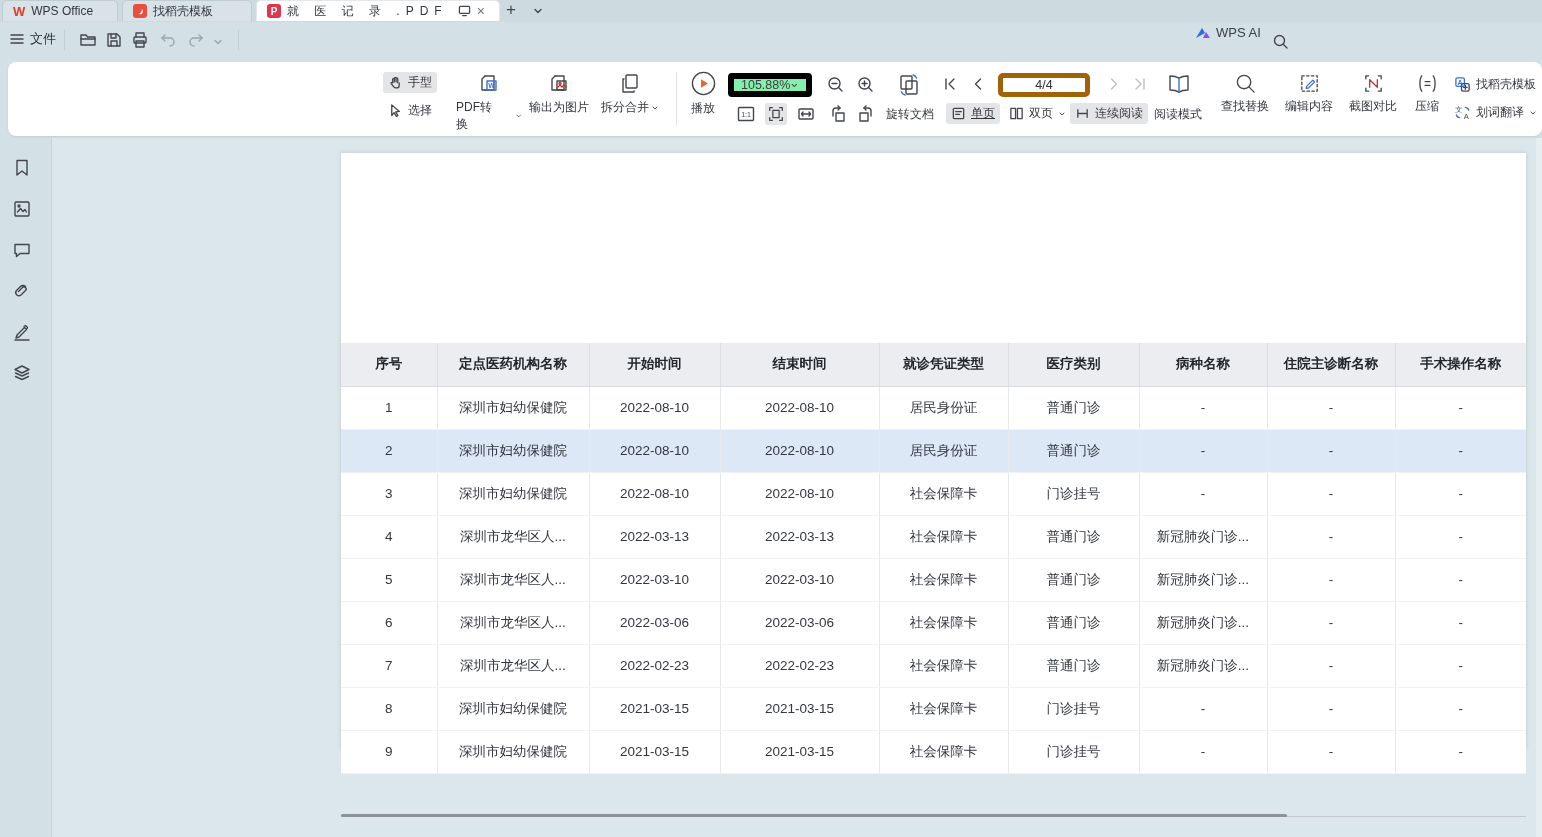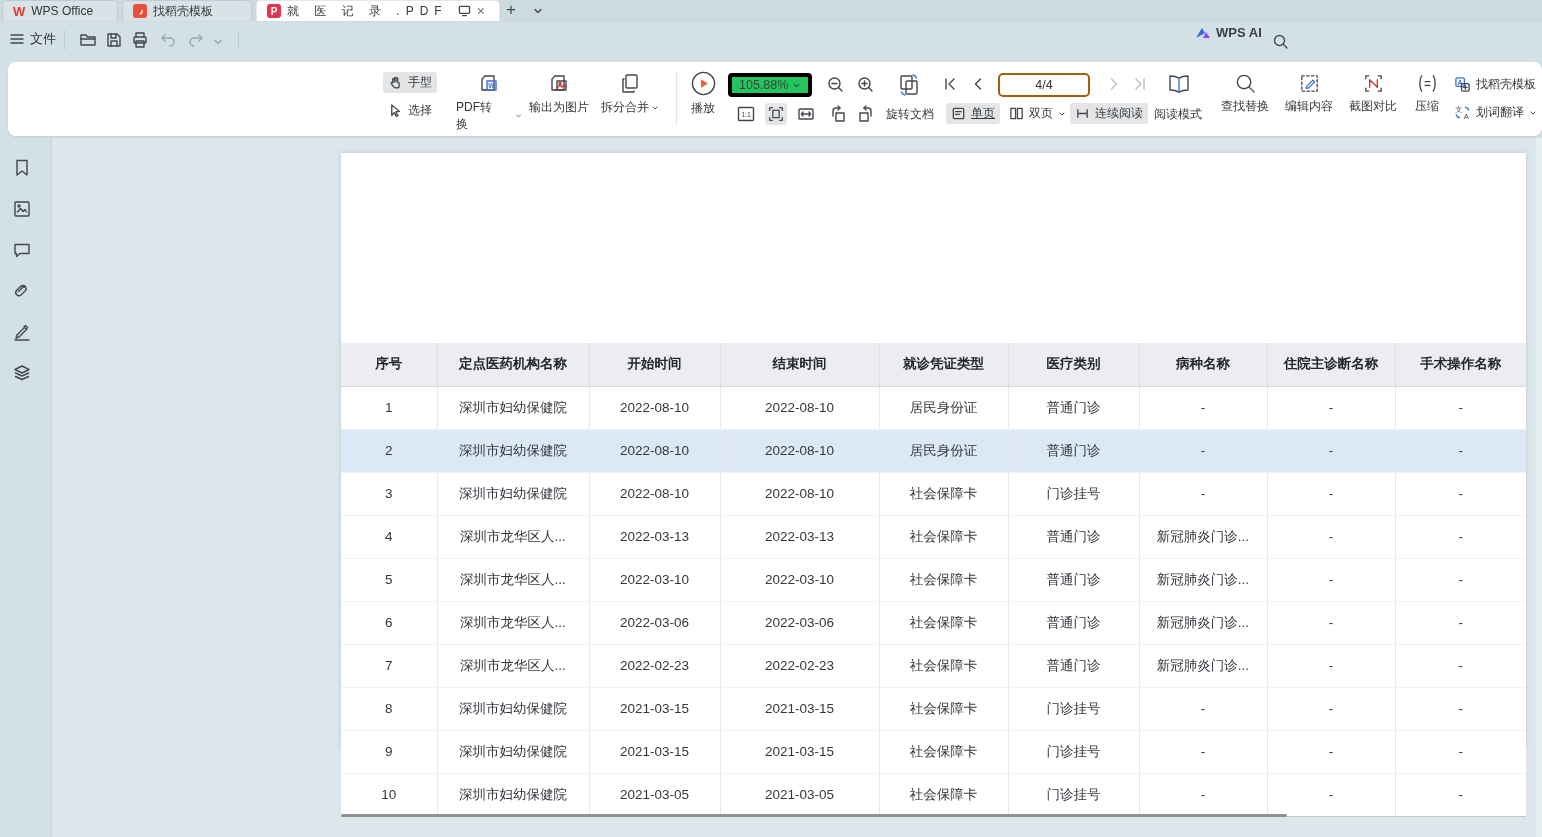--- a/index.html
+++ b/index.html
@@ -40,24 +40,24 @@
 
   
   .ribbon { position:absolute; left:8px; top:62px; width:1534px; height:74px;
     background:#ffffff; border-radius:8px; box-shadow:0 1px 2px rgba(70,90,100,.12); }
   .rb { position:absolute; display:flex; align-items:center; gap:5px; font-size:12px;
     color:#33383d; cursor:pointer; white-space:nowrap; }
   .rb.sel { background:#e3e5e6; border-radius:3px; }
   .stack { position:absolute; display:flex; flex-direction:column; align-items:center; gap:3px;
     font-size:12px; color:#33383d; cursor:pointer; }
   .vdiv { position:absolute; width:1px; background:#e2e5e7; top:10px; height:54px; }
-  .zoombox { position:absolute; left:720px; top:11px; width:84px; height:24px; border:4px solid #000000;
+  .zoombox { position:absolute; left:720px; top:11px; width:84px; height:24px; border:6px solid #000000;
     border-radius:4px; display:flex; align-items:center; justify-content:space-between;
-    padding:0 7px; font-size:12.5px; cursor:pointer; background:#22c55e; }
-  .pageinput { position:absolute; left:990px; top:11px; width:92px; height:24px; border:2px solid #a16207;
+    padding:0 7px; font-size:12.5px; cursor:pointer; background:#86efac; }
+  .pageinput { position:absolute; left:990px; top:11px; width:92px; height:24px; border:5px solid #a16207;
     border-radius:5px; text-align:center; font-size:12.5px; color:#2e3338;
     font-family:inherit; background:#fff; }
   .selpad { padding:2px 5px; }
   .dis { opacity:.35; }
 
   
   .side-divider { position:absolute; left:51px; top:138px; width:1px; height:699px; background:#c6d2d7; }
   .sideicons { position:absolute; left:12px; top:158px; display:flex; flex-direction:column; gap:19px; }
   .sideicons .si { width:22px; height:22px; cursor:pointer; }
 
@@ -158,21 +158,21 @@
       </svg>
   </span>
   <span class="qicon disabled" style="left:212px; top:12px;">
     <svg class="ic" width="12" height="12" viewBox="0 0 12 12">
         <path d="M3 4.5l3 3 3-3"></path>
       </svg>
   </span>
   <div class="qdiv" style="left:238px;"></div>
 
 
-  <div class="wpsai" style="position:absolute; left:1185px; top:3px;font-weight:bold;">
+  <div class="wpsai" style="position:absolute; left:1185px; top:3px;">
     <svg width="16" height="14" viewBox="0 0 16 14">
       <path d="M1 12L7 2l3 5z" fill="#2e6bdf"></path>
         <path d="M8 12l3-6 4 6z" fill="#8b4de8"></path>
       </svg>
     <span>WPS AI</span>
   </div>
   <span class="menusearch">
     <svg class="ic" width="17" height="17" viewBox="0 0 17 17">
         <circle cx="7.5" cy="7.5" r="5"></circle>
         <path d="M11.5 11.5L15 15"></path>
@@ -570,30 +570,19 @@
             <td>9</td>
             <td>深圳市妇幼保健院</td>
             <td>2021-03-15</td>
             <td>2021-03-15</td>
             <td>社会保障卡</td>
             <td>门诊挂号</td>
             <td>-</td>
             <td>-</td>
             <td>-</td>
           </tr>
-          <tr>
-            <td>10</td>
-            <td>深圳市妇幼保健院</td>
-            <td>2021-03-05</td>
-            <td>2021-03-05</td>
-            <td>社会保障卡</td>
-            <td>门诊挂号</td>
-            <td>-</td>
-            <td>-</td>
-            <td>-</td>
-          </tr>
         </tbody>
     </table>
     <div class="tbl-bottom"></div>
     <div class="hscroll-thumb"></div>
   </div>
   <div class="vsb"></div>
 </div>
 
 </body></html>

